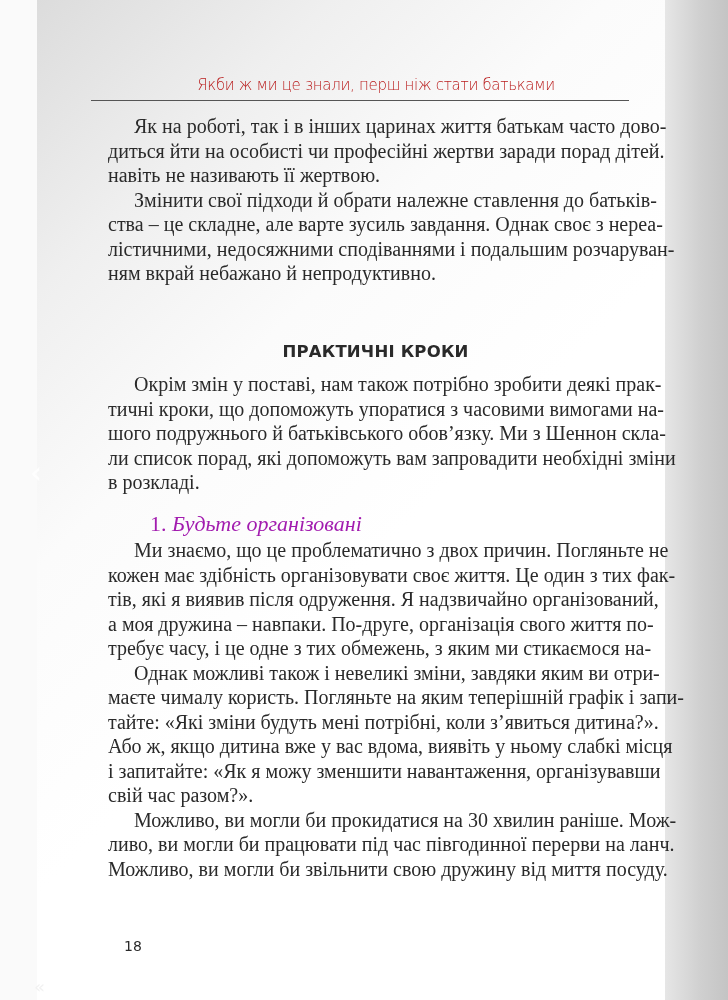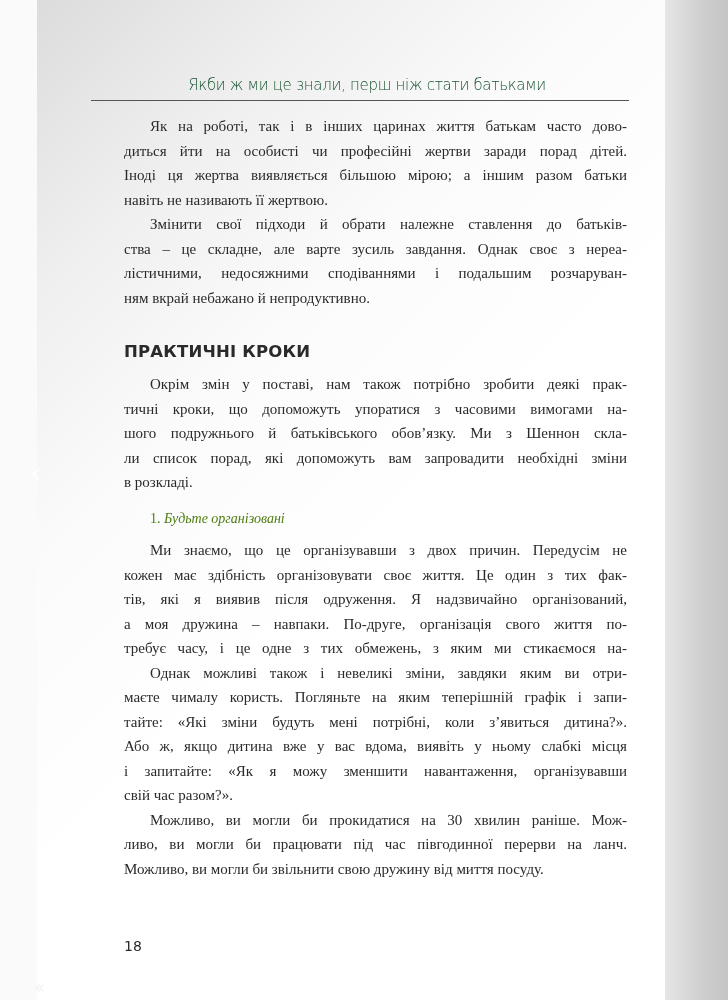--- a/index.html
+++ b/index.html
@@ -31,43 +31,43 @@
     .page-edge {
       position: absolute;
       left: 665px;
       top: 0;
       width: 63px;
       height: 1000px;
       background: linear-gradient(90deg, #e6e6e6 0%, #d0d0d0 55%, #c4c4c4 100%);
     }
     .running-head {
       position: absolute;
-      left: 98px;
+      left: 107px;
       top: 76px;
       width: 538px;
       text-align: center;
       font-family: "DejaVu Sans", sans-serif;
       font-size: 15px;
-      color: #14532d;
+      color: #b91c1c;
       letter-spacing: -0.3px;
       font-weight: 300;
     }
     .running-rule {
       position: absolute;
       left: 91px;
       top: 100px;
       width: 538px;
       height: 1px;
       background: #555;
     }
     .body-text {
       position: absolute;
-      left: 124px;
+      left: 108px;
       width: 503px;
-      font-size: 15px;
+      font-size: 20px;
       line-height: 24.5px;
       color: #2a2a2a;
       text-align: justify;
       hyphens: manual;
     }
     .para {
       margin: 0;
       text-indent: 26px;
       text-align: justify;
     }
@@ -84,33 +84,33 @@
       text-indent: 26px;
     }
     .para .line:not(.first) {
       text-indent: 0;
     }
     .section-heading {
       position: absolute;
       left: 124px;
       top: 342px;
       width: 503px;
-      text-align: left;
+      text-align: center;
       font-family: "DejaVu Sans", sans-serif;
       font-weight: bold;
       font-size: 16.5px;
       color: #2a2a2a;
       letter-spacing: 0.2px;
     }
     .list-heading {
       position: absolute;
       left: 150px;
       top: 511px;
-      font-size: 14px;
-      color: #4d7c0f;
+      font-size: 22px;
+      color: #a21caf;
       text-align: right;
     }
     .list-heading .title {
       font-style: italic;
     }
     .page-number {
       position: absolute;
       left: 124px;
       top: 906px;
       font-family: "DejaVu Sans", sans-serif;
@@ -146,21 +146,20 @@
 <div class="page"></div>
 <div class="page-edge"></div>
 
 <div class="running-head">Якби ж ми це знали, перш ніж стати батьками</div>
 <div class="running-rule"></div>
 
 <div class="body-text" style="top:114px;">
   <p class="para">
     <span class="line first">Як на роботі, так і в інших царинах життя батькам часто дово-</span>
     <span class="line">диться йти на особисті чи професійні жертви заради порад дітей.</span>
-    <span class="line">Іноді ця жертва виявляється більшою мірою; а іншим разом батьки</span>
     <span class="line last">навіть не називають її жертвою.</span>
   </p>
   <p class="para">
     <span class="line first">Змінити свої підходи й обрати належне ставлення до батьків-</span>
     <span class="line">ства – це складне, але варте зусиль завдання. Однак своє з нереа-</span>
     <span class="line">лістичними, недосяжними сподіваннями і подальшим розчаруван-</span>
     <span class="line last">ням вкрай небажано й непродуктивно.</span>
   </p>
 </div>
 
@@ -176,21 +175,21 @@
   </p>
 </div>
 
 <div class="list-heading">
   <span>1.</span>
   <span class="title">Будьте організовані</span>
 </div>
 
 <div class="body-text" style="top:538px;">
   <p class="para">
-    <span class="line first">Ми знаємо, що це організувавши з двох причин. Передусім не</span>
+    <span class="line first">Ми знаємо, що це проблематично з двох причин. Погляньте не</span>
     <span class="line">кожен має здібність організовувати своє життя. Це один з тих фак-</span>
     <span class="line">тів, які я виявив після одруження. Я надзвичайно організований,</span>
     <span class="line">а моя дружина – навпаки. По-друге, організація свого життя по-</span>
     <span class="line">требує часу, і це одне з тих обмежень, з яким ми стикаємося на-</span>
   </p>
   <p class="para">
     <span class="line first">Однак можливі також і невеликі зміни, завдяки яким ви отри-</span>
     <span class="line">маєте чималу користь. Погляньте на яким теперішній графік і запи-</span>
     <span class="line">тайте: «Які зміни будуть мені потрібні, коли з’явиться дитина?».</span>
     <span class="line">Або ж, якщо дитина вже у вас вдома, виявіть у ньому слабкі місця</span>

